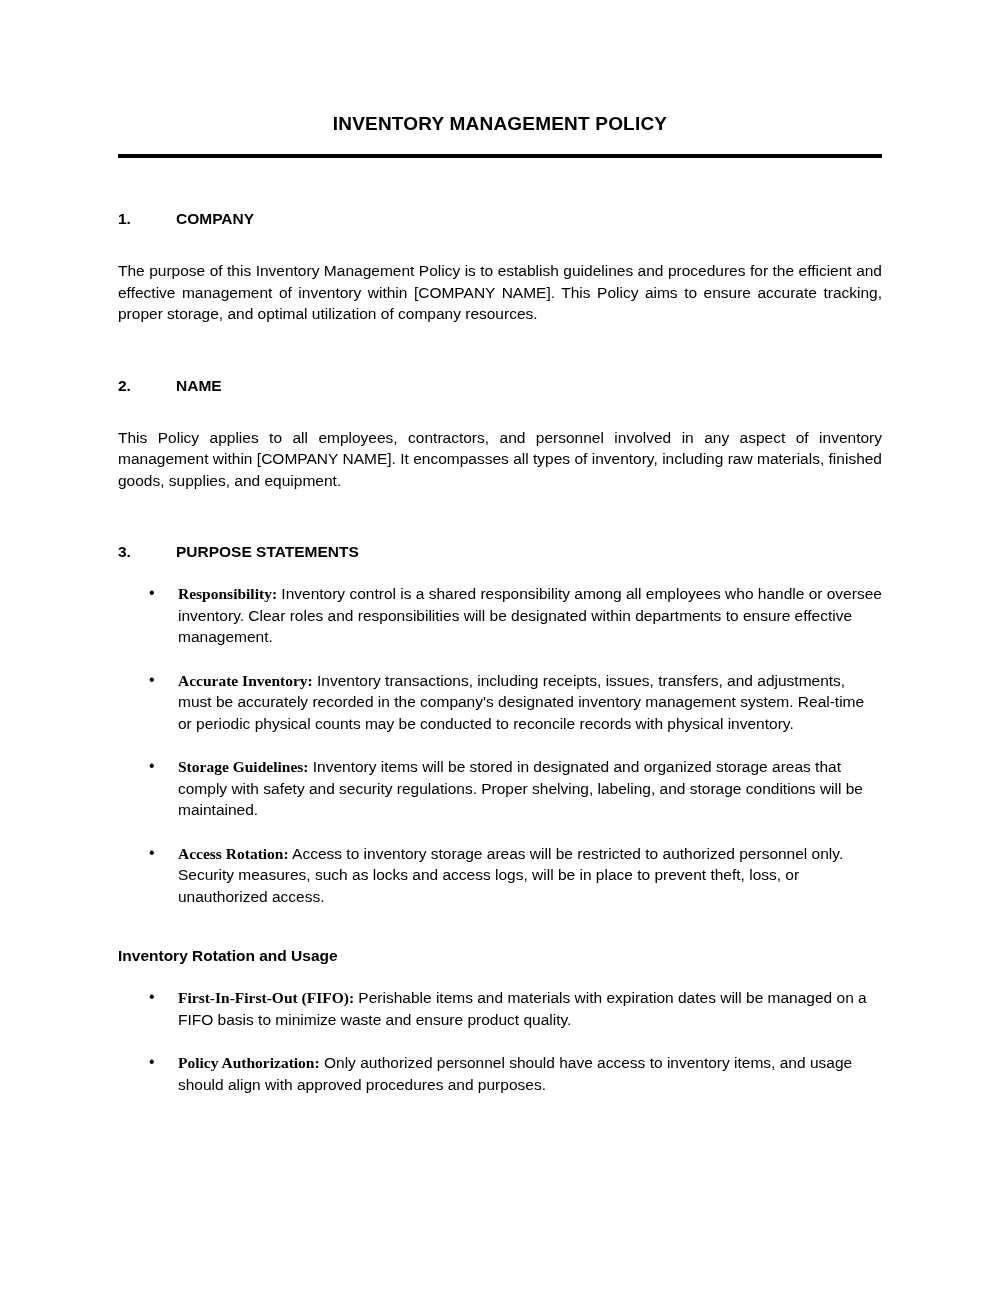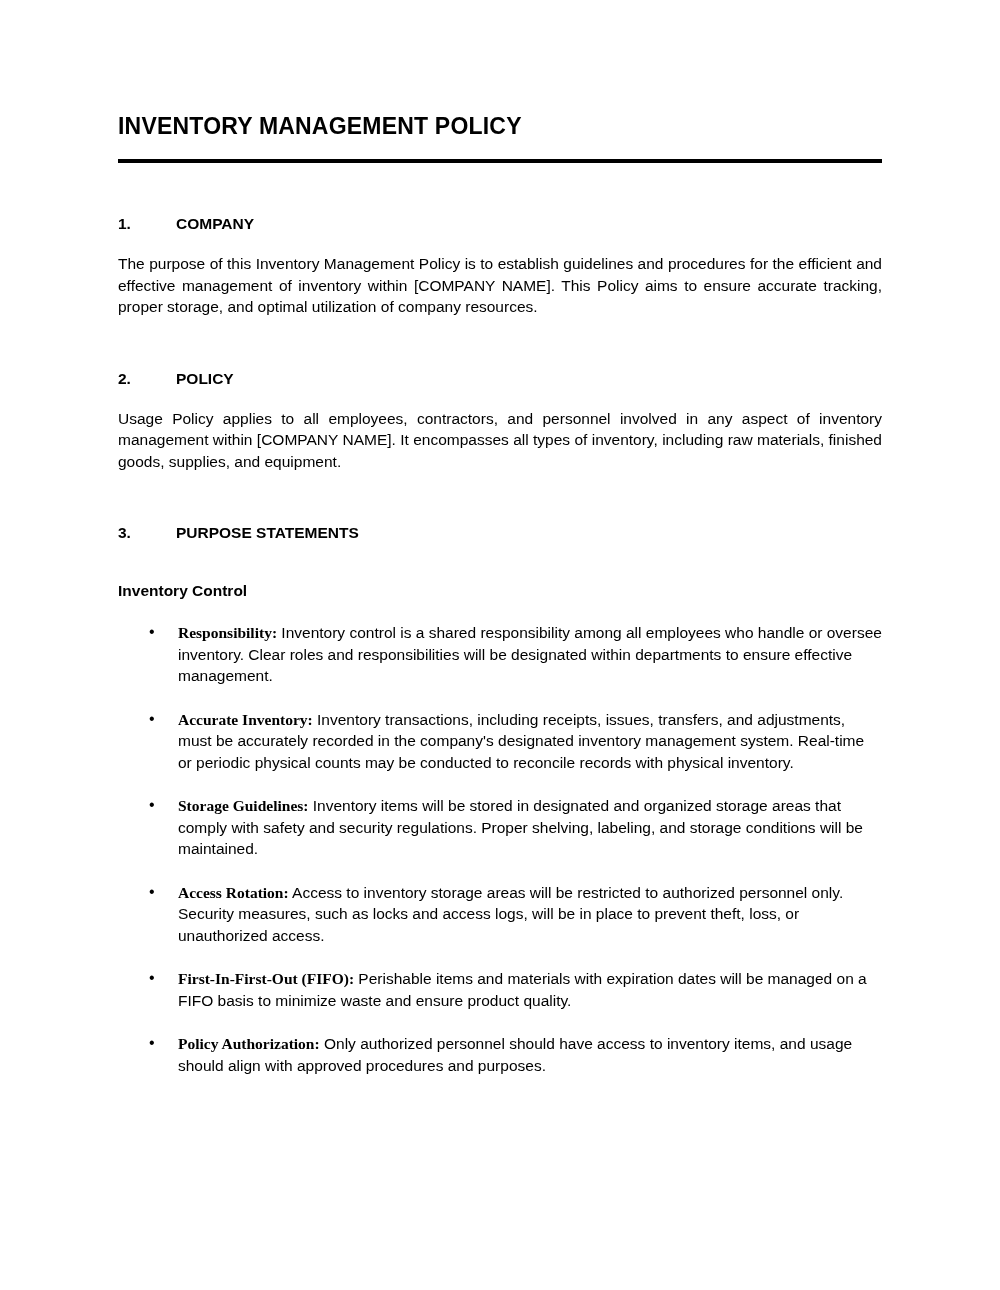--- a/index.html
+++ b/index.html
@@ -14,21 +14,22 @@
   }
   .page {
     position: relative;
     width: 1000px;
     height: 1290px;
     padding: 0 118px;
     background: #ffffff;
   }
   .doc-title {
     margin-top: 113px;
-    font-size: 23px;
+    text-align: center;
+    font-size: 19px;
     font-weight: bold;
     letter-spacing: 0.2px;
   }
   .title-rule {
     margin-top: 19px;
     height: 4px;
     background: #000000;
     border: none;
   }
   .section-heading {
@@ -36,21 +37,21 @@
     font-size: 15.5px;
     font-weight: bold;
     display: flex;
   }
   .section-number {
     display: inline-block;
     width: 58px;
     flex: 0 0 58px;
   }
   .para {
-    margin-top: 20px;
+    margin-top: 32px;
     font-size: 15.5px;
     line-height: 21.5px;
     text-align: justify;
   }
   .subsection-heading {
     margin-top: 40px;
     font-size: 15.5px;
     font-weight: bold;
   }
   .bullets {
@@ -82,38 +83,38 @@
   <div class="title-rule"></div>
 
   <div class="section-heading">
       <span class="section-number">1.</span>
       <span>COMPANY</span>
     </div>
   <div class="para">The purpose of this Inventory Management Policy is to establish guidelines and procedures for the efficient and effective management of inventory within [COMPANY NAME]. This Policy aims to ensure accurate tracking, proper storage, and optimal utilization of company resources.</div>
 
   <div class="section-heading">
       <span class="section-number">2.</span>
-      <span>POLICY</span>
+      <span>NAME</span>
     </div>
-  <div class="para">Usage Policy applies to all employees, contractors, and personnel involved in any aspect of inventory management within [COMPANY NAME]. It encompasses all types of inventory, including raw materials, finished goods, supplies, and equipment.</div>
+  <div class="para">This Policy applies to all employees, contractors, and personnel involved in any aspect of inventory management within [COMPANY NAME]. It encompasses all types of inventory, including raw materials, finished goods, supplies, and equipment.</div>
 
   <div class="section-heading">
       <span class="section-number">3.</span>
       <span>PURPOSE STATEMENTS</span>
     </div>
 
-  <div class="subsection-heading">Inventory Control</div>
   <ul class="bullets">
     <li><span class="bullet-marker">•</span><span class="bullet-lead">Responsibility:</span><span> Inventory control is a shared responsibility among all employees who handle or oversee inventory. Clear roles and responsibilities will be designated within departments to ensure effective management.</span></li>
     <li><span class="bullet-marker">•</span><span class="bullet-lead">Accurate Inventory:</span><span> Inventory transactions, including receipts, issues, transfers, and adjustments, must be accurately recorded in the company's designated inventory management system. Real-time or periodic physical counts may be conducted to reconcile records with physical inventory.</span></li>
   </ul>
 
   <ul class="bullets">
     <li><span class="bullet-marker">•</span><span class="bullet-lead">Storage Guidelines:</span><span> Inventory items will be stored in designated and organized storage areas that comply with safety and security regulations. Proper shelving, labeling, and storage conditions will be maintained.</span></li>
     <li><span class="bullet-marker">•</span><span class="bullet-lead">Access Rotation:</span><span> Access to inventory storage areas will be restricted to authorized personnel only. Security measures, such as locks and access logs, will be in place to prevent theft, loss, or unauthorized access.</span></li>
   </ul>
 
+  <div class="subsection-heading">Inventory Rotation and Usage</div>
   <ul class="bullets">
     <li><span class="bullet-marker">•</span><span class="bullet-lead">First-In-First-Out (FIFO):</span><span> Perishable items and materials with expiration dates will be managed on a FIFO basis to minimize waste and ensure product quality.</span></li>
     <li><span class="bullet-marker">•</span><span class="bullet-lead">Policy Authorization:</span><span> Only authorized personnel should have access to inventory items, and usage should align with approved procedures and purposes.</span></li>
   </ul>
 
 </div>
 
 </body></html>

